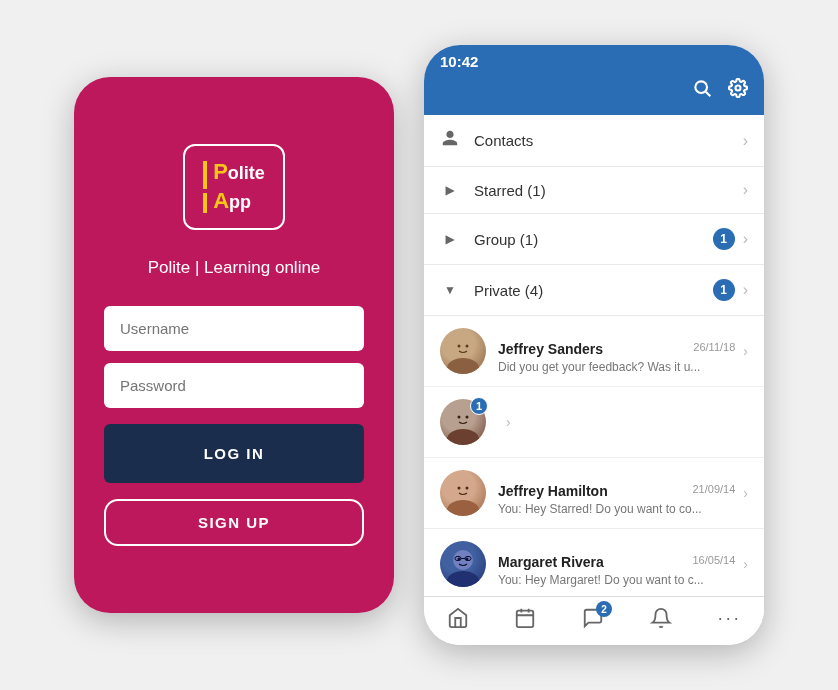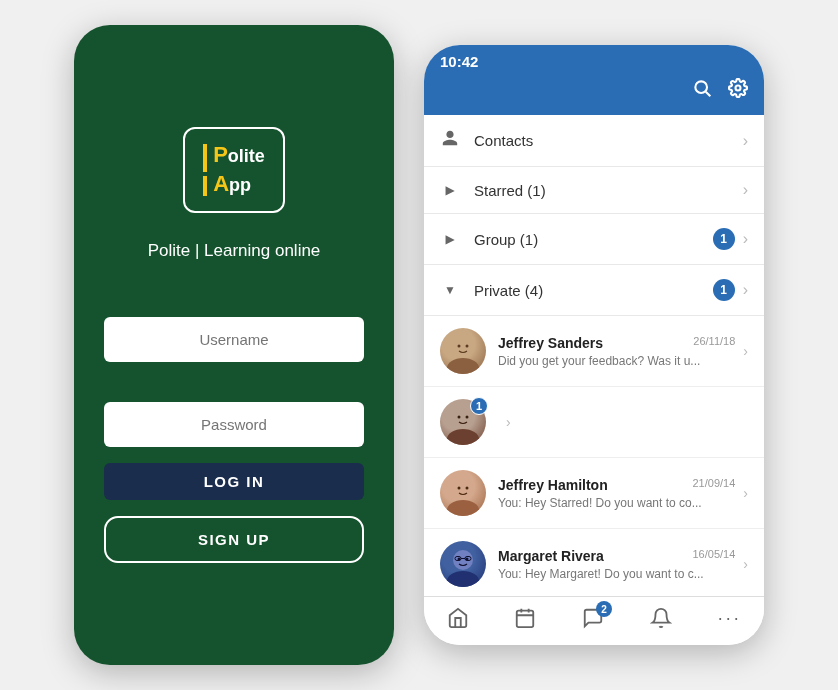--- a/index.html
+++ b/index.html
@@ -11,22 +11,22 @@
       display: flex;
       align-items: center;
       justify-content: center;
       font-family: 'Helvetica Neue', Arial, sans-serif;
       gap: 30px;
     }
 
     
     .phone-left {
       width: 320px;
-      height: 640px;
-      background: #14532d;
+      height: 536px;
+      background: #be185d;
       border-radius: 36px;
       display: flex;
       flex-direction: column;
       align-items: center;
       justify-content: center;
       padding: 40px 30px;
       box-shadow: 0 8px 32px rgba(0,0,0,0.25);
       position: relative;
     }
 
@@ -84,32 +84,31 @@
 
     .input-field {
       width: 100%;
       background: #fff;
       border: none;
       border-radius: 6px;
       padding: 14px 16px;
       font-size: 15px;
       color: #999;
       margin-bottom: 12px;
-      text-align: center;
+      text-align: left;
       outline: none;
-      margin-top: 28px;
     }
 
     .btn-login {
       width: 100%;
       background: #1a2d4d;
       color: #fff;
       border: none;
       border-radius: 6px;
-      padding: 10px;
+      padding: 21px;
       font-size: 15px;
       font-weight: 700;
       letter-spacing: 1.5px;
       margin-top: 4px;
       margin-bottom: 16px;
       cursor: pointer;
     }
 
     .btn-signup {
       width: 100%;
@@ -204,21 +203,21 @@
       display: flex;
       align-items: center;
       justify-content: center;
       font-size: 12px;
       font-weight: 700;
       margin-right: 8px;
     }
 
     .chat-item {
       display: flex;
-      align-items: center;
+      align-items: flex-end;
       padding: 12px 16px;
       background: #fff;
       border-bottom: 1px solid #eeeeee;
       cursor: pointer;
       position: relative;
     }
 
     .avatar {
       width: 46px;
       height: 46px;

